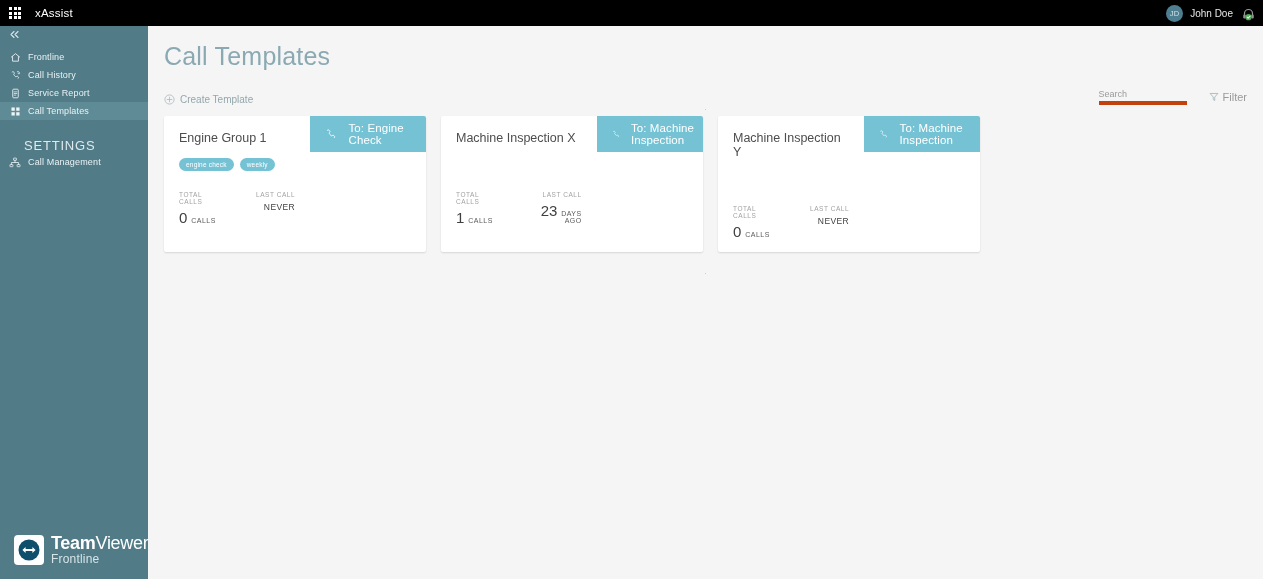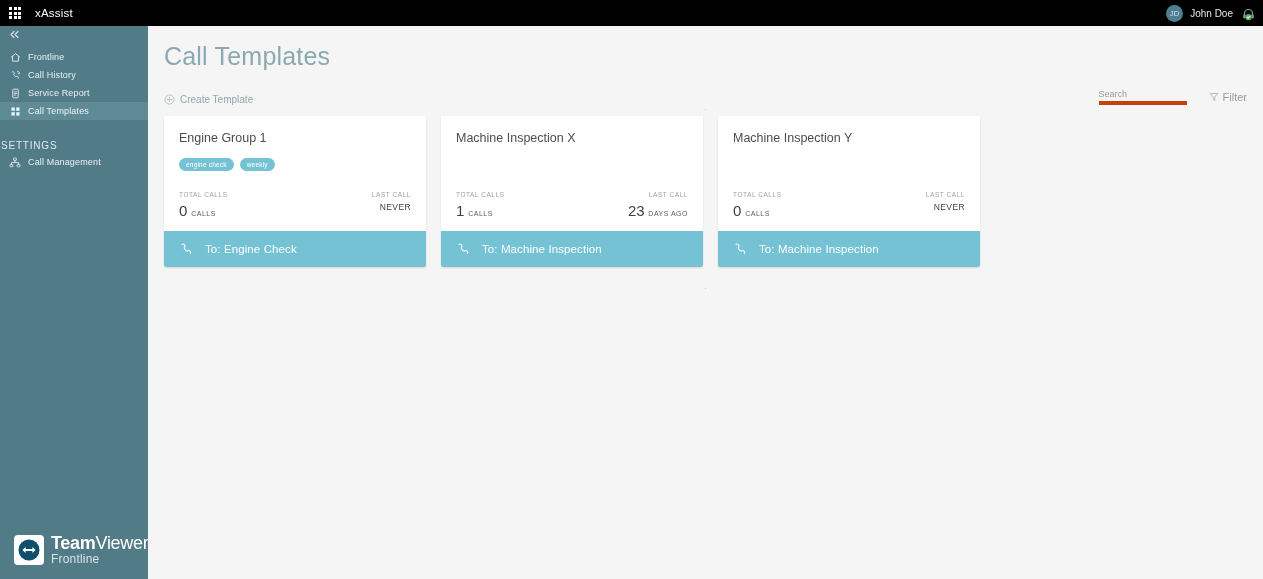--- a/index.html
+++ b/index.html
@@ -57,22 +57,22 @@
     cursor: pointer; font-size: 9px; color: #eaf2f4;
   }
   .nav-item .nav-ico {
     width: 16px; display: flex; align-items: center; justify-content: center;
     flex: 0 0 16px;
   }
   .nav-item .nav-label { margin-left: 5px; letter-spacing: .15px; }
   .nav-item.active { background: #5e8b96; }
   .nav-sep { height: 17px; }
   .settings-label {
-    font-size: 10px; letter-spacing: .8px; color: #dfeaed;
-    padding-left: 1px; height: 16px; display: flex; align-items: center;
+    font-size: 13px; letter-spacing: .8px; color: #dfeaed;
+    padding-left: 24px; height: 16px; display: flex; align-items: center;
   }
   .brand {
     position: absolute; left: 14px; bottom: 14px;
     display: flex; align-items: center; gap: 7px;
   }
   .brand-mark {
     width: 30px; height: 30px; border-radius: 4px; background: #ffffff;
     display: flex; align-items: center; justify-content: center;
   }
   .brand-text { line-height: 1; }
@@ -116,40 +116,40 @@
     height: 8px; line-height: 8px;
   }
 
   
   .card-grid {
     display: flex; gap: 15px; padding: 3px 0 0 16px;
   }
   .card {
     width: 262px; background: #ffffff; border-radius: 2px;
     box-shadow: 0 1px 2px rgba(0,0,0,.13); overflow: hidden;
-    display: flex; flex-direction: column;
+    display: flex; 
   }
   .card-body { padding: 15px 15px 12px 15px; flex: 1; }
   .card-title { font-size: 12.5px; color: #4d4d4d; font-weight: 400; }
   .tag-row { display: flex; gap: 6px; margin-top: 13px; height: 13px; }
   .tag {
     background: #74c2d4; color: #ffffff; border-radius: 7px;
     font-size: 6.5px; padding: 0 7px; height: 13px;
     display: flex; align-items: center; letter-spacing: .2px;
   }
   .tag-row.empty { background: transparent; }
   .stats {
     display: flex; justify-content: space-between; margin-top: 20px;
   }
   .stat-block.right { text-align: right; }
   .stat-label {
     font-size: 6.5px; color: #a2a2a2; letter-spacing: .55px;
   }
   .stat-value { margin-top: 4px; color: #3f3f3f; display: flex; align-items: baseline; }
-  .stat-block.right .stat-value { justify-content: flex-end; }
+  .stat-block.right .stat-value { justify-content: center; margin-left: 48px; }
   .stat-num { font-size: 15px; font-weight: 400; letter-spacing: -.2px; }
   .stat-unit {
     font-size: 7px; color: #5a5a5a; margin-left: 4px; letter-spacing: .5px;
   }
   .stat-never { font-size: 8.5px; color: #3f3f3f; letter-spacing: .4px; }
   .card-action {
     background: #74c2d4; height: 36px; display: flex; align-items: center;
     padding-left: 14px; gap: 10px; cursor: pointer;
   }
   .card-action .action-text {

